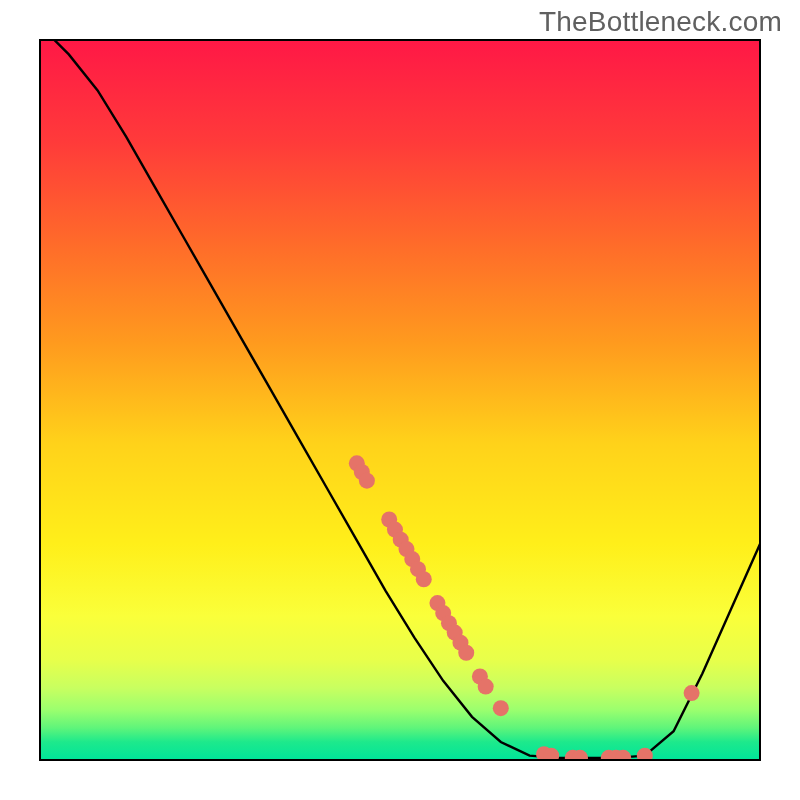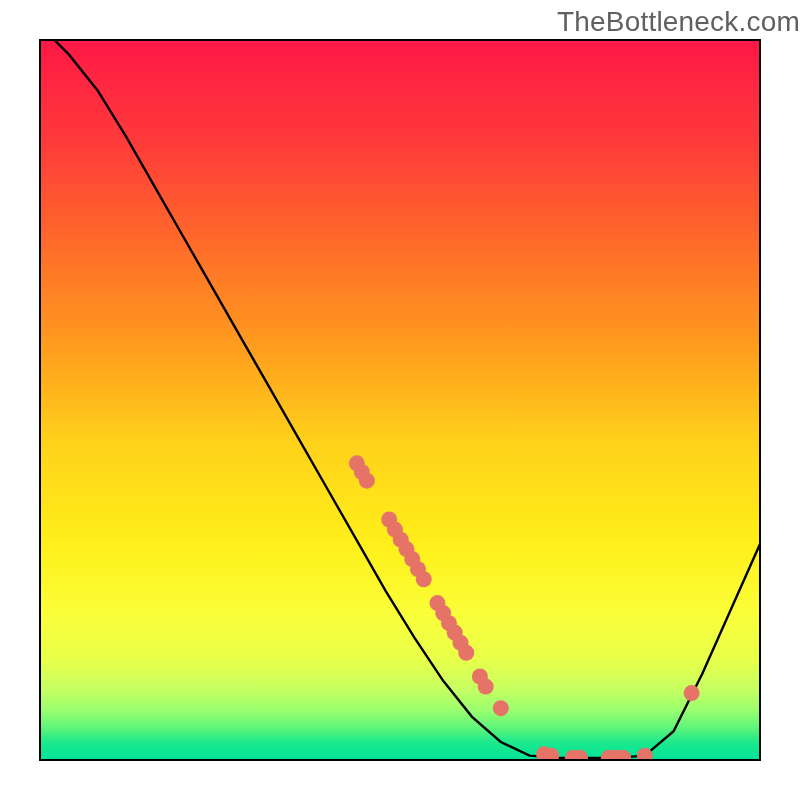--- a/index.html
+++ b/index.html
@@ -11,21 +11,21 @@
     font-family: Arial, Helvetica, sans-serif;
   }
   .chart-container {
     position: relative;
     width: 800px;
     height: 800px;
   }
   .watermark {
     position: absolute;
     top: 6px;
-    right: 0;
+    right: 18px;
     font-size: 28px;
     color: #606060;
     font-weight: 400;
     z-index: 10;
     letter-spacing: 0.2px;
   }
   svg {
     display: block;
   }
 </style>

